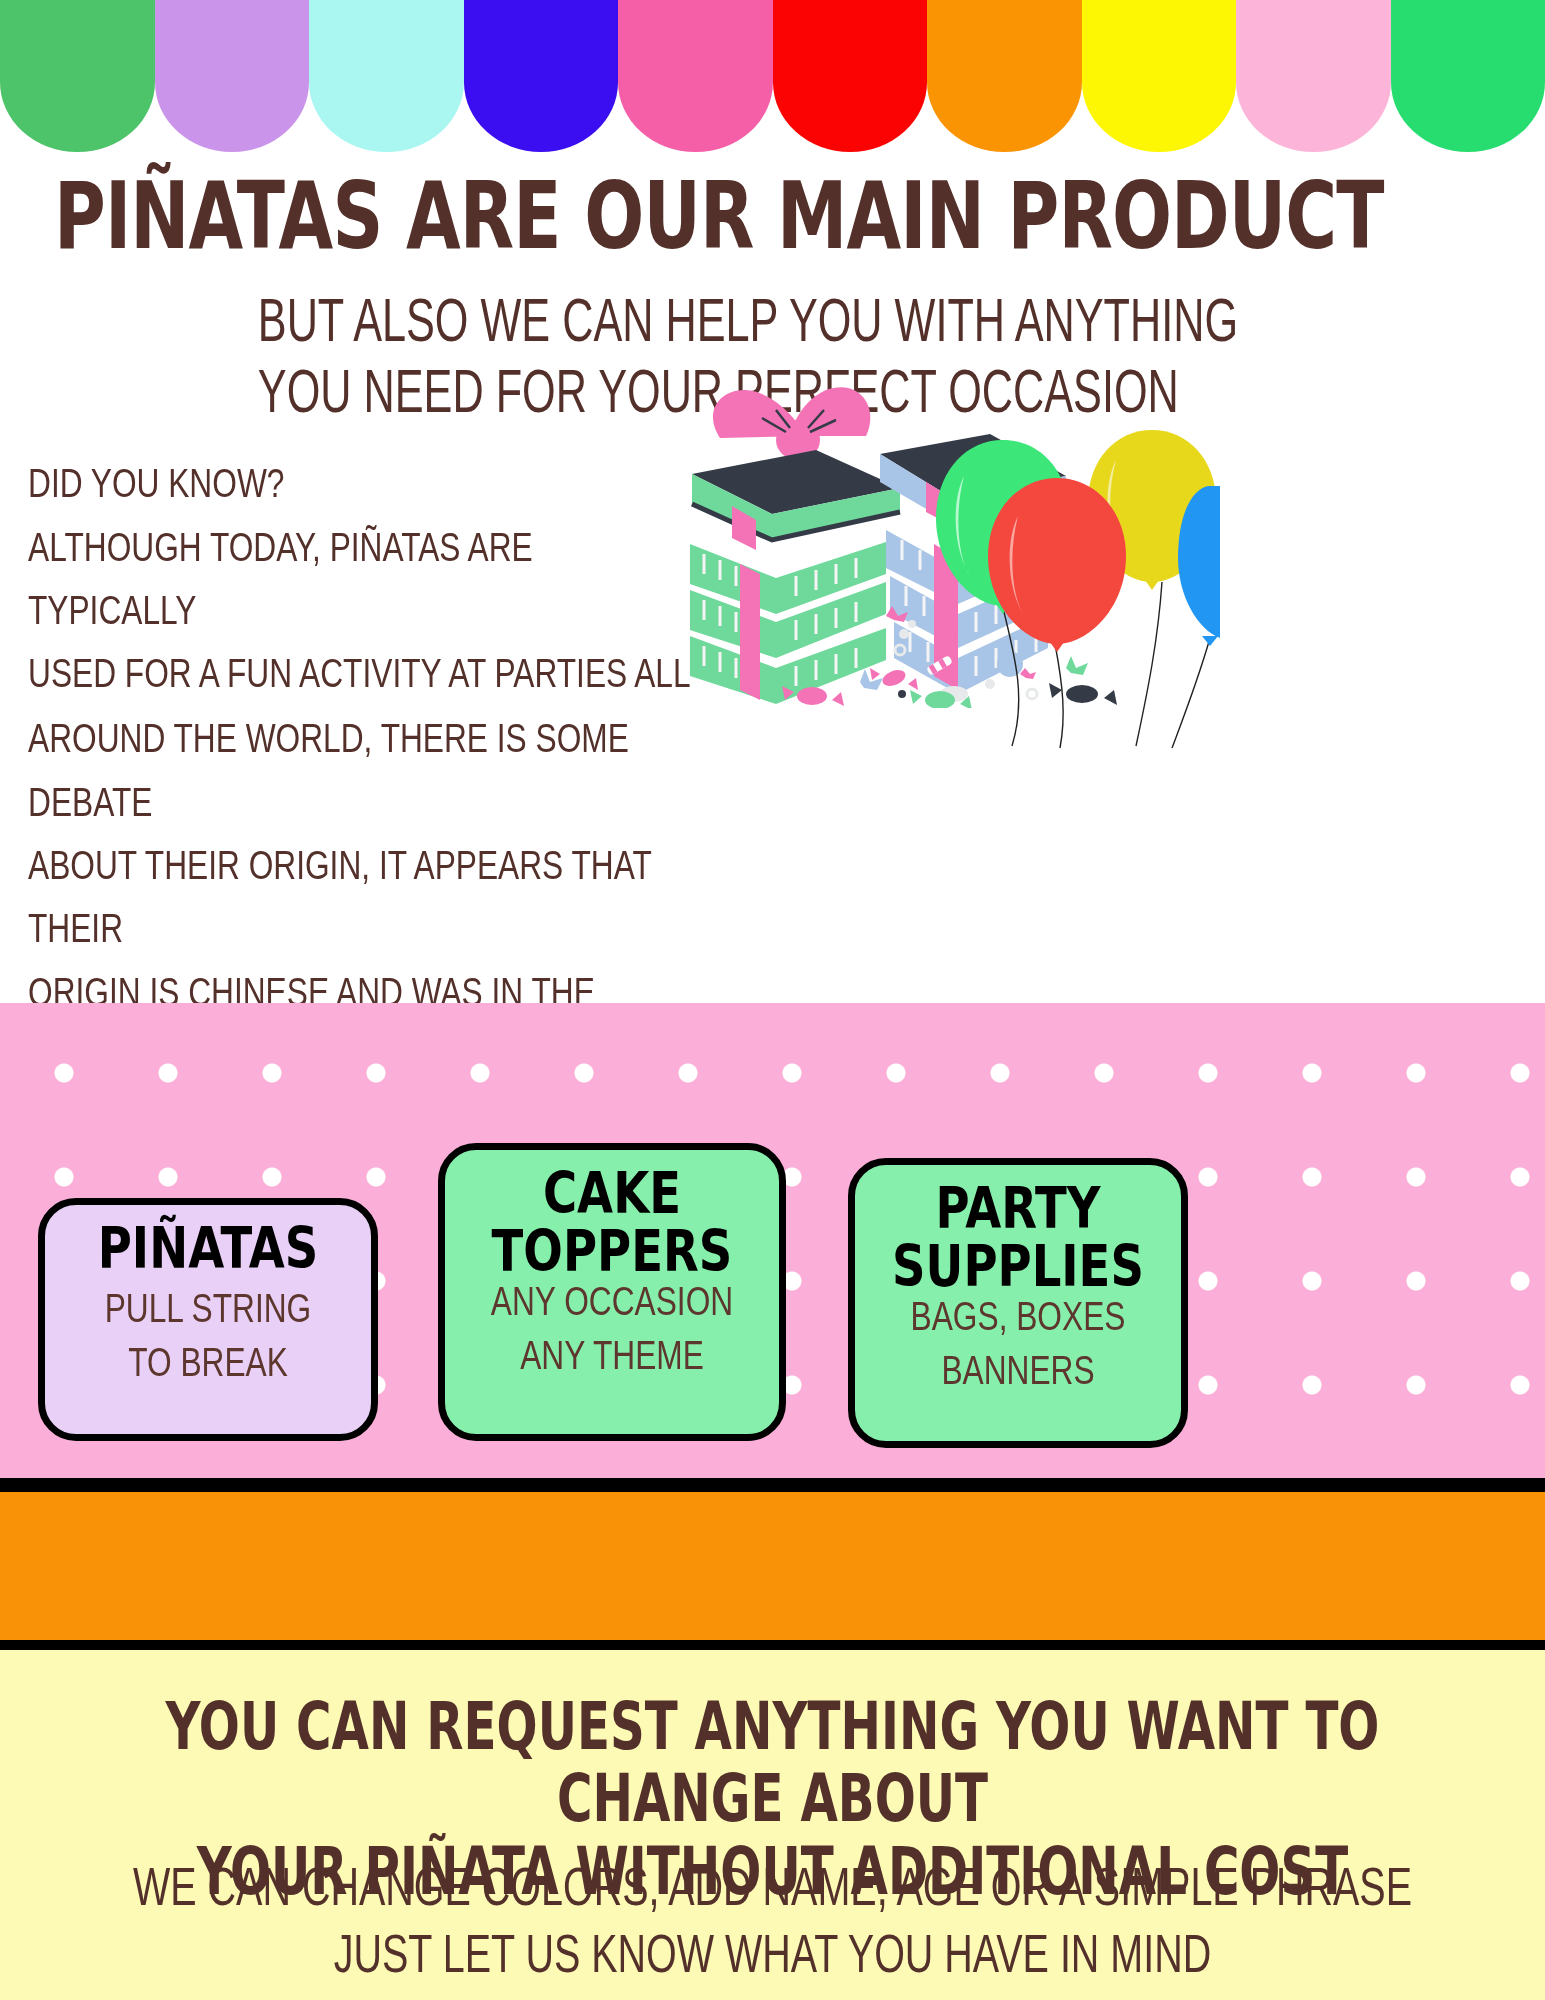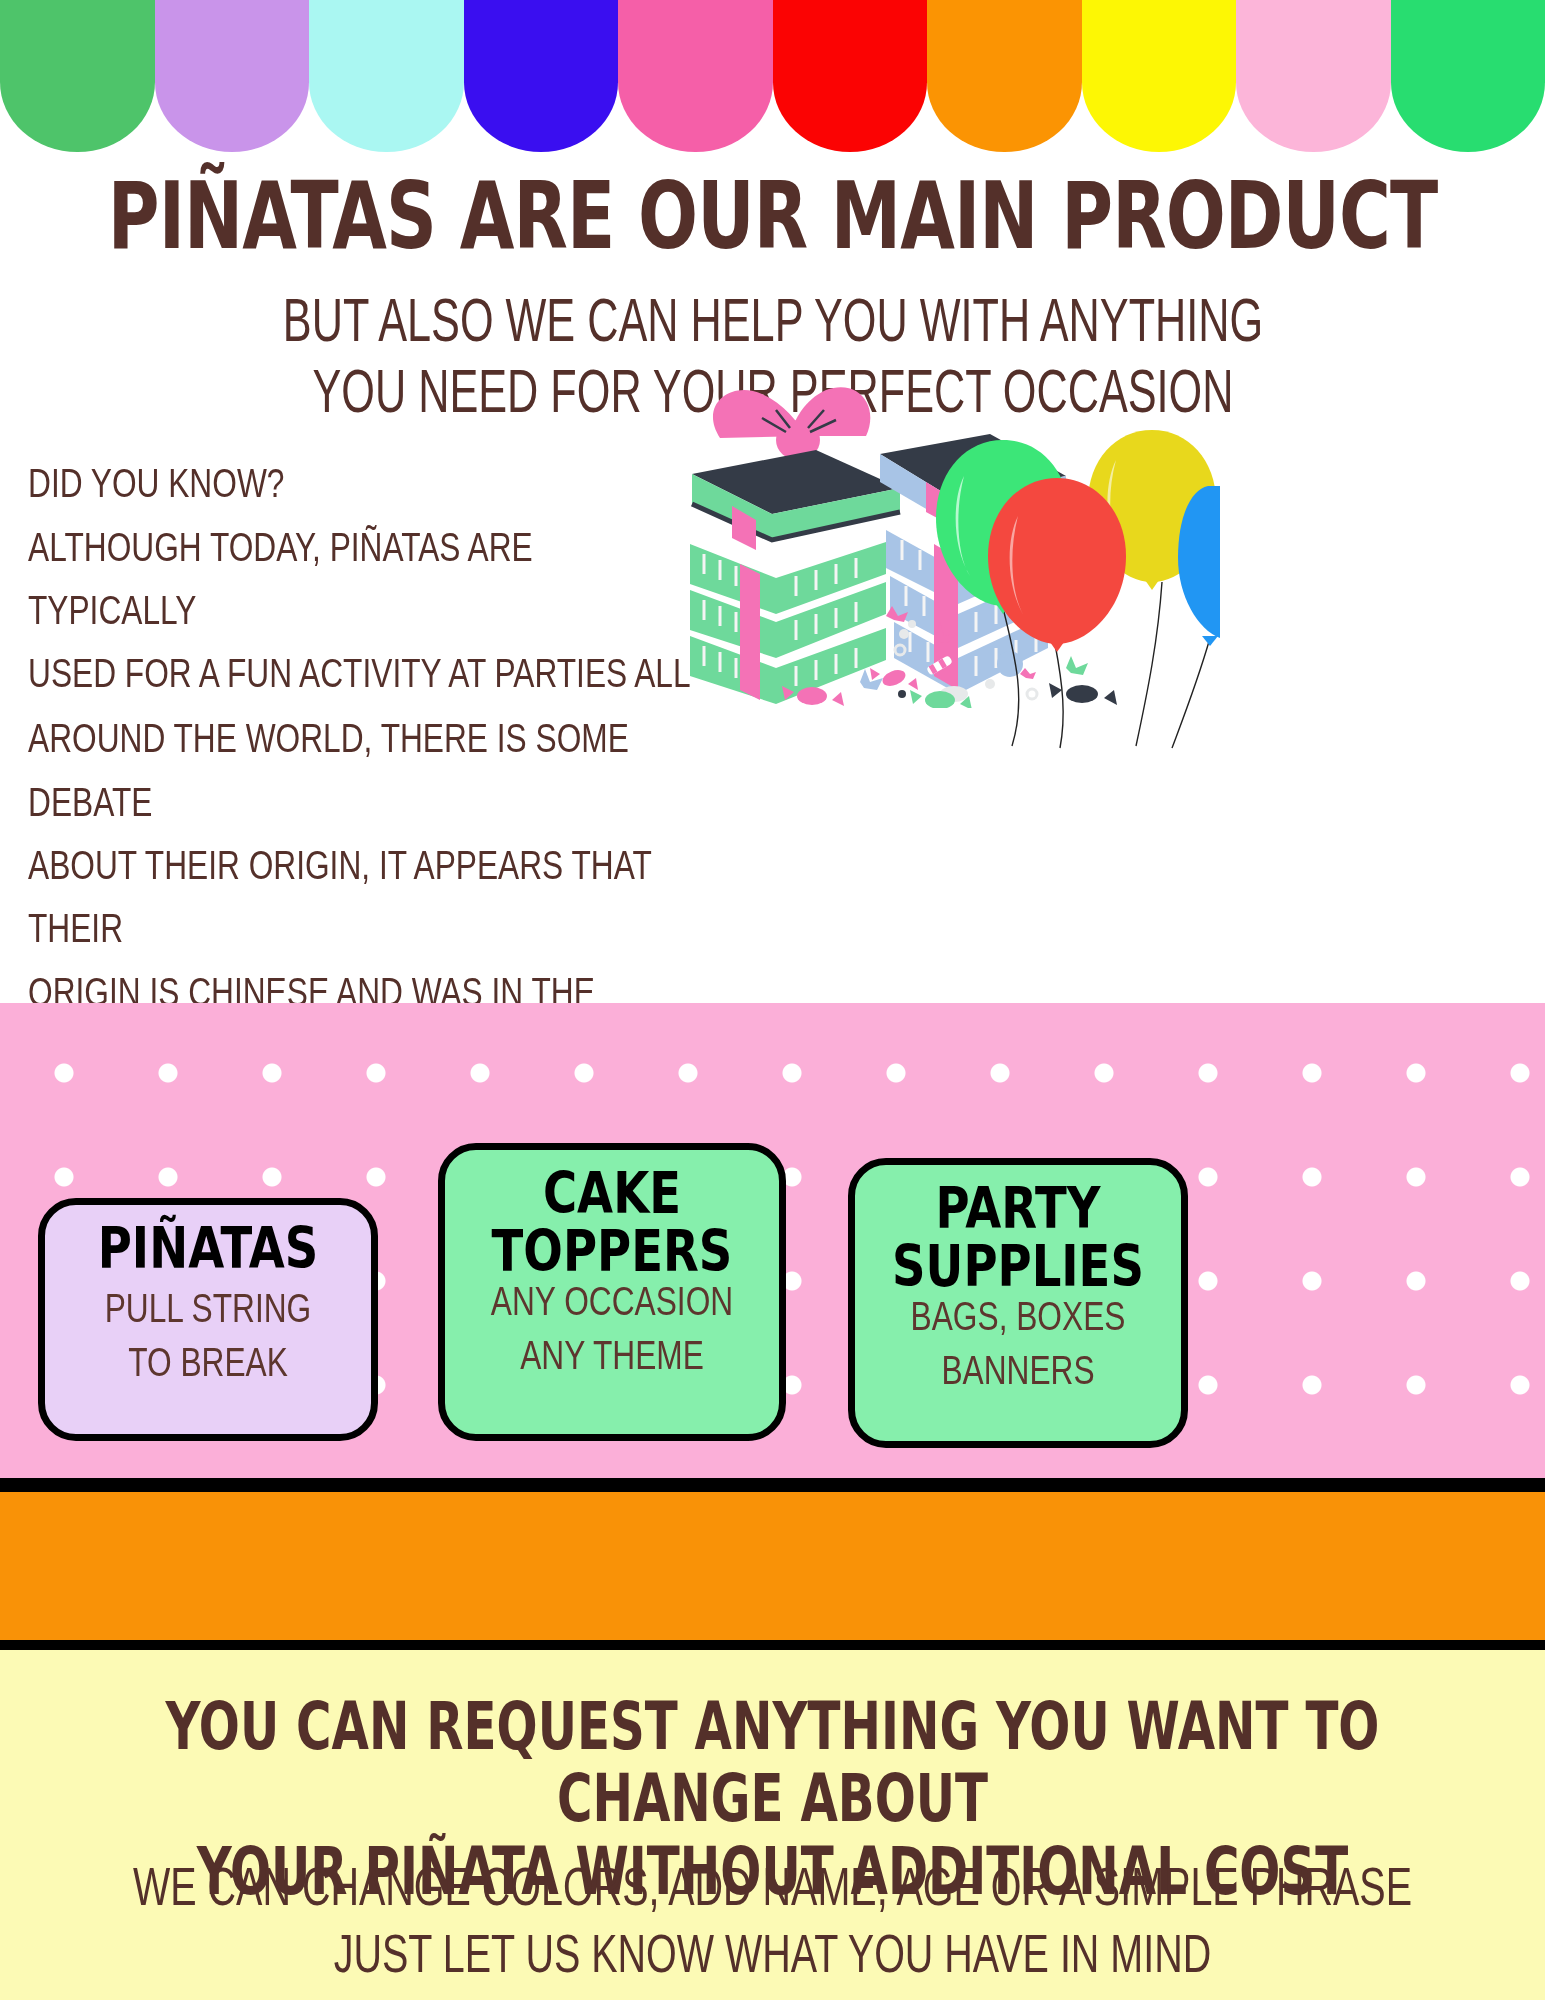--- a/index.html
+++ b/index.html
@@ -9,21 +9,21 @@
     font-family:"Liberation Sans", sans-serif;
     position:relative;
   }
   .poster{position:relative;width:1545px;height:2000px;overflow:hidden;background:#fff;}
 
   
   .bunting{position:absolute;top:0;left:0;width:1545px;height:152px;display:flex;}
   .bunting .tab{flex:1 1 0;height:152px;border-bottom-left-radius:50% 46%;border-bottom-right-radius:50% 46%;}
 
   
-  .headline{position:absolute;top:152px;left:0;width:1545px;text-align:center;}
+  .headline{position:absolute;top:152px;left:0;width:1545px;text-align:left;}
   .title{
     font-family:"DejaVu Sans", sans-serif;
     font-weight:700;
     font-size:76px;
     letter-spacing:-1px;
     color:#54302a;
     margin:20px 0 0 0;
     transform:scaleY(1.22) scaleX(0.93);
     transform-origin:center top;
     line-height:0.96;

